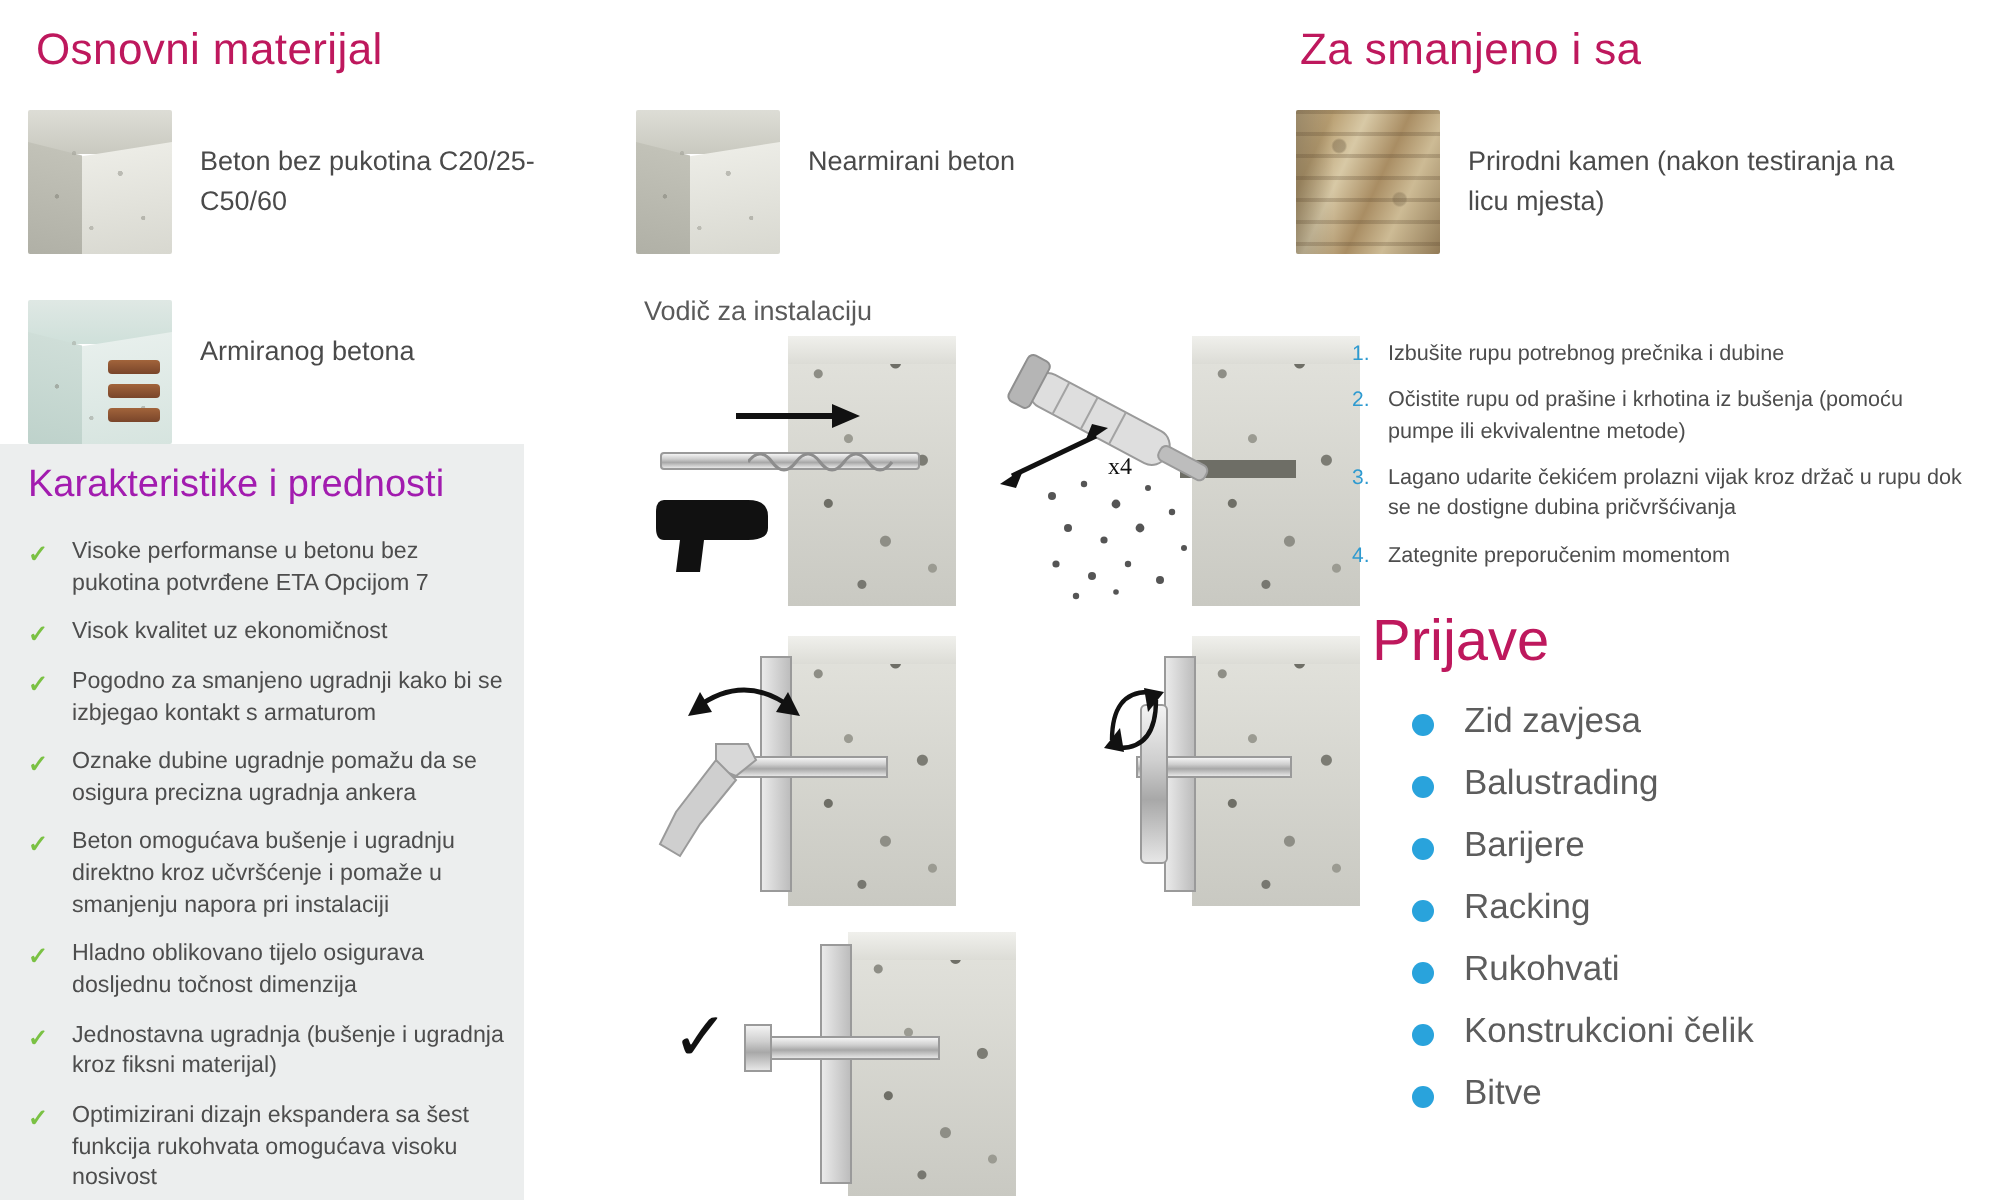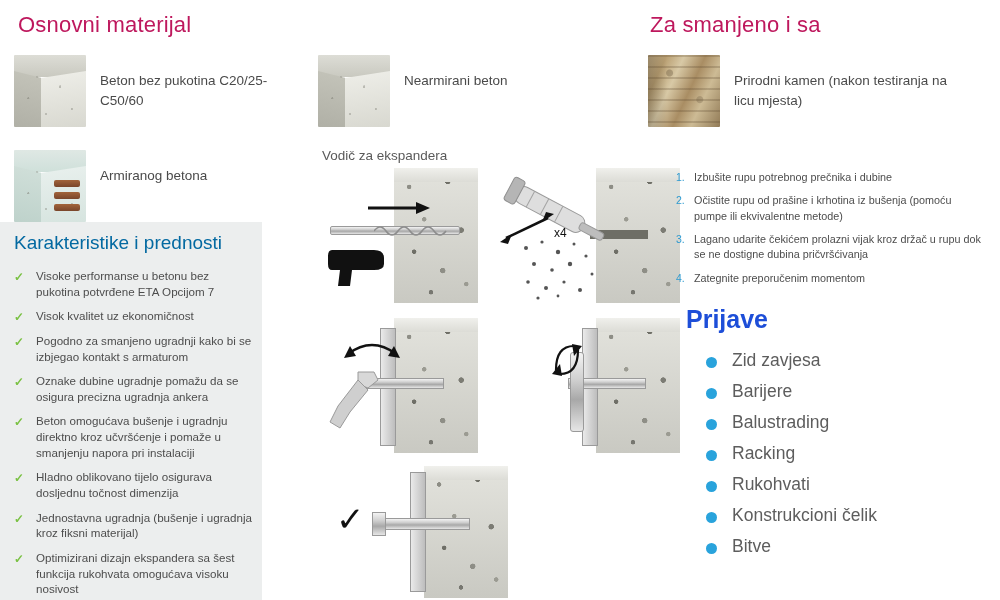--- a/index.html
+++ b/index.html
@@ -131,21 +131,21 @@
     top: 222px;
     width: 262px;
     height: 378px;
     background: #eceeee;
   }
   #features-title {
     position: absolute;
     left: 14px;
     top: 10px;
     font-size: 19px;
-    color: #0369a1;
+    color: #a21caf;
     font-weight: 400;
   }
   #features-list {
     position: absolute;
     left: 14px;
     top: 46px;
     right: 10px;
     margin: 0;
     padding: 0;
     list-style: none;
@@ -248,23 +248,23 @@
     top: 0;
     color: #2e9ad0;
     font-size: 10.5px;
   }
 
   
   #apps-title {
     position: absolute;
     left: 686px;
     top: 305px;
-    font-size: 25px;
-    color: #1d4ed8;
-    font-weight: 700;
+    font-size: 29px;
+    color: #be185d;
+    font-weight: 400;
   }
   #apps-list {
     position: absolute;
     left: 700px;
     top: 350px;
     margin: 0;
     padding: 0;
     list-style: none;
   }
   #apps-list li {
@@ -345,42 +345,42 @@
       <li><span class="check">✓</span><span>Visok kvalitet uz ekonomičnost</span></li>
       <li><span class="check">✓</span><span>Pogodno za smanjeno ugradnji kako bi se izbjegao kontakt s armaturom</span></li>
       <li><span class="check">✓</span><span>Oznake dubine ugradnje pomažu da se osigura precizna ugradnja ankera</span></li>
       <li><span class="check">✓</span><span>Beton omogućava bušenje i ugradnju direktno kroz učvršćenje i pomaže u smanjenju napora pri instalaciji</span></li>
       <li><span class="check">✓</span><span>Hladno oblikovano tijelo osigurava dosljednu točnost dimenzija</span></li>
       <li><span class="check">✓</span><span>Jednostavna ugradnja (bušenje i ugradnja kroz fiksni materijal)</span></li>
       <li><span class="check">✓</span><span>Optimizirani dizajn ekspandera sa šest funkcija rukohvata omogućava visoku nosivost</span></li>
     </ul>
   </div>
 
-  <div id="guide-title">Vodič za ekspandera</div>
+  <div id="guide-title">Vodič za instalaciju</div>
 
   <div class="step-img" style="left:322px; top:168px; width:156px; height:135px;">
     <div class="conc-face" style="left:72px; width:84px;"></div>
     <div class="conc-top" style="left:72px; width:84px;"></div>
 
     <div class="steel" style="left:8px; top:58px; width:130px; height:9px; border-radius:2px;"></div>
     <svg style="position:absolute; left:52px; top:54px;" width="86" height="18">
       <path d="M0,9 q6,-8 12,0 q6,8 12,0 q6,-8 12,0 q6,8 12,0 q6,-8 12,0 q6,8 12,0" fill="none" stroke="#8d8d8d" stroke-width="1.6"></path>
     </svg>
 
     <svg style="position:absolute; left:46px; top:32px;" width="62" height="16" class="arrow-dark">
       <line x1="0" y1="8" x2="48" y2="8" stroke="#111" stroke-width="3"></line>
       <polygon points="48,2 62,8 48,14" fill="#111"></polygon>
     </svg>
 
     <svg style="position:absolute; left:6px; top:76px;" width="64" height="44">
       <path d="M4,6 L46,6 Q56,6 56,14 L56,20 Q56,26 46,26 L24,26 L22,42 L10,42 L12,26 L4,26 Q0,26 0,20 L0,12 Q0,6 4,6 Z" fill="#111"></path>
     </svg>
   </div>
 
-  <div class="step-img" style="left:494px; top:168px; width:186px; height:135px;">
+  <div class="step-img" style="left:494px; top:168px; width:186px; height:135px;font-family:Liberation Serif, serif;">
     <div class="conc-face" style="left:102px; width:84px;"></div>
     <div class="conc-top" style="left:102px; width:84px;"></div>
 
     <div style="position:absolute; left:96px; top:62px; width:58px; height:9px; background:#6e6e66;"></div>
 
     <svg style="position:absolute; left:2px; top:2px;" width="120" height="90">
       <g transform="rotate(28 60 45)">
         <rect x="14" y="34" width="76" height="18" rx="8" fill="#dedede" stroke="#9a9a9a"></rect>
         <rect x="86" y="39" width="26" height="8" rx="3" fill="#bdbdbd" stroke="#9a9a9a"></rect>
         <rect x="6" y="30" width="12" height="26" rx="3" fill="#b5b5b5" stroke="#8f8f8f"></rect>
@@ -466,21 +466,21 @@
   <ol id="steps-list">
     <li><span class="num">1.</span><span>Izbušite rupu potrebnog prečnika i dubine</span></li>
     <li><span class="num">2.</span><span>Očistite rupu od prašine i krhotina iz bušenja (pomoću pumpe ili ekvivalentne metode)</span></li>
     <li><span class="num">3.</span><span>Lagano udarite čekićem prolazni vijak kroz držač u rupu dok se ne dostigne dubina pričvršćivanja</span></li>
     <li><span class="num">4.</span><span>Zategnite preporučenim momentom</span></li>
   </ol>
 
   <div id="apps-title">Prijave</div>
   <ul id="apps-list">
     <li><span class="bullet"></span><span>Zid zavjesa</span></li>
+    <li><span class="bullet"></span><span>Balustrading</span></li>
     <li><span class="bullet"></span><span>Barijere</span></li>
-    <li><span class="bullet"></span><span>Balustrading</span></li>
     <li><span class="bullet"></span><span>Racking</span></li>
     <li><span class="bullet"></span><span>Rukohvati</span></li>
     <li><span class="bullet"></span><span>Konstrukcioni čelik</span></li>
     <li><span class="bullet"></span><span>Bitve</span></li>
   </ul>
 
 </div>
 
 </body></html>

